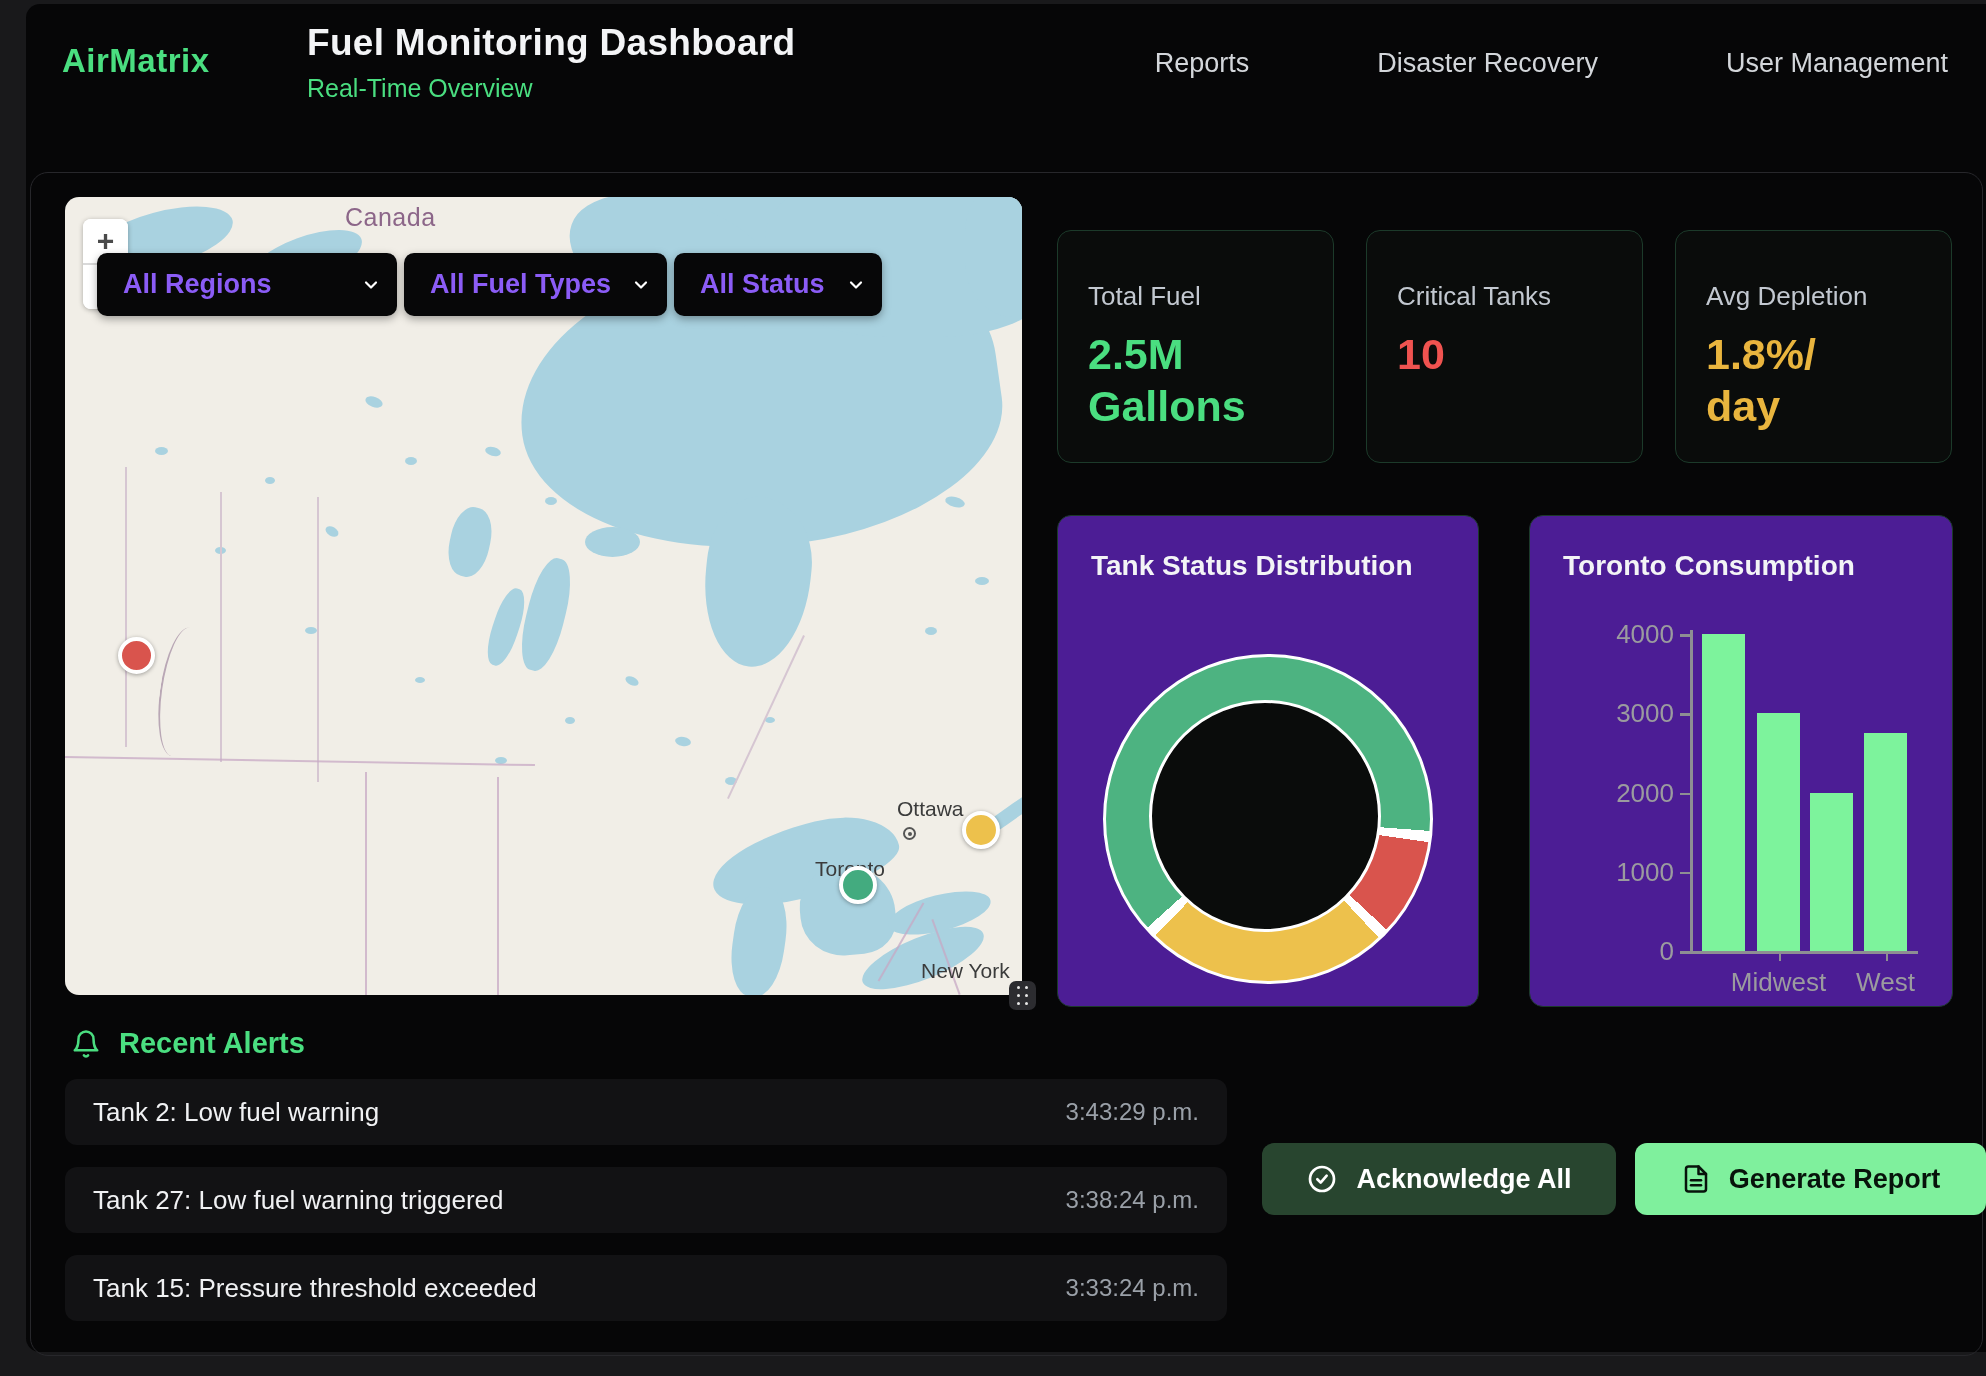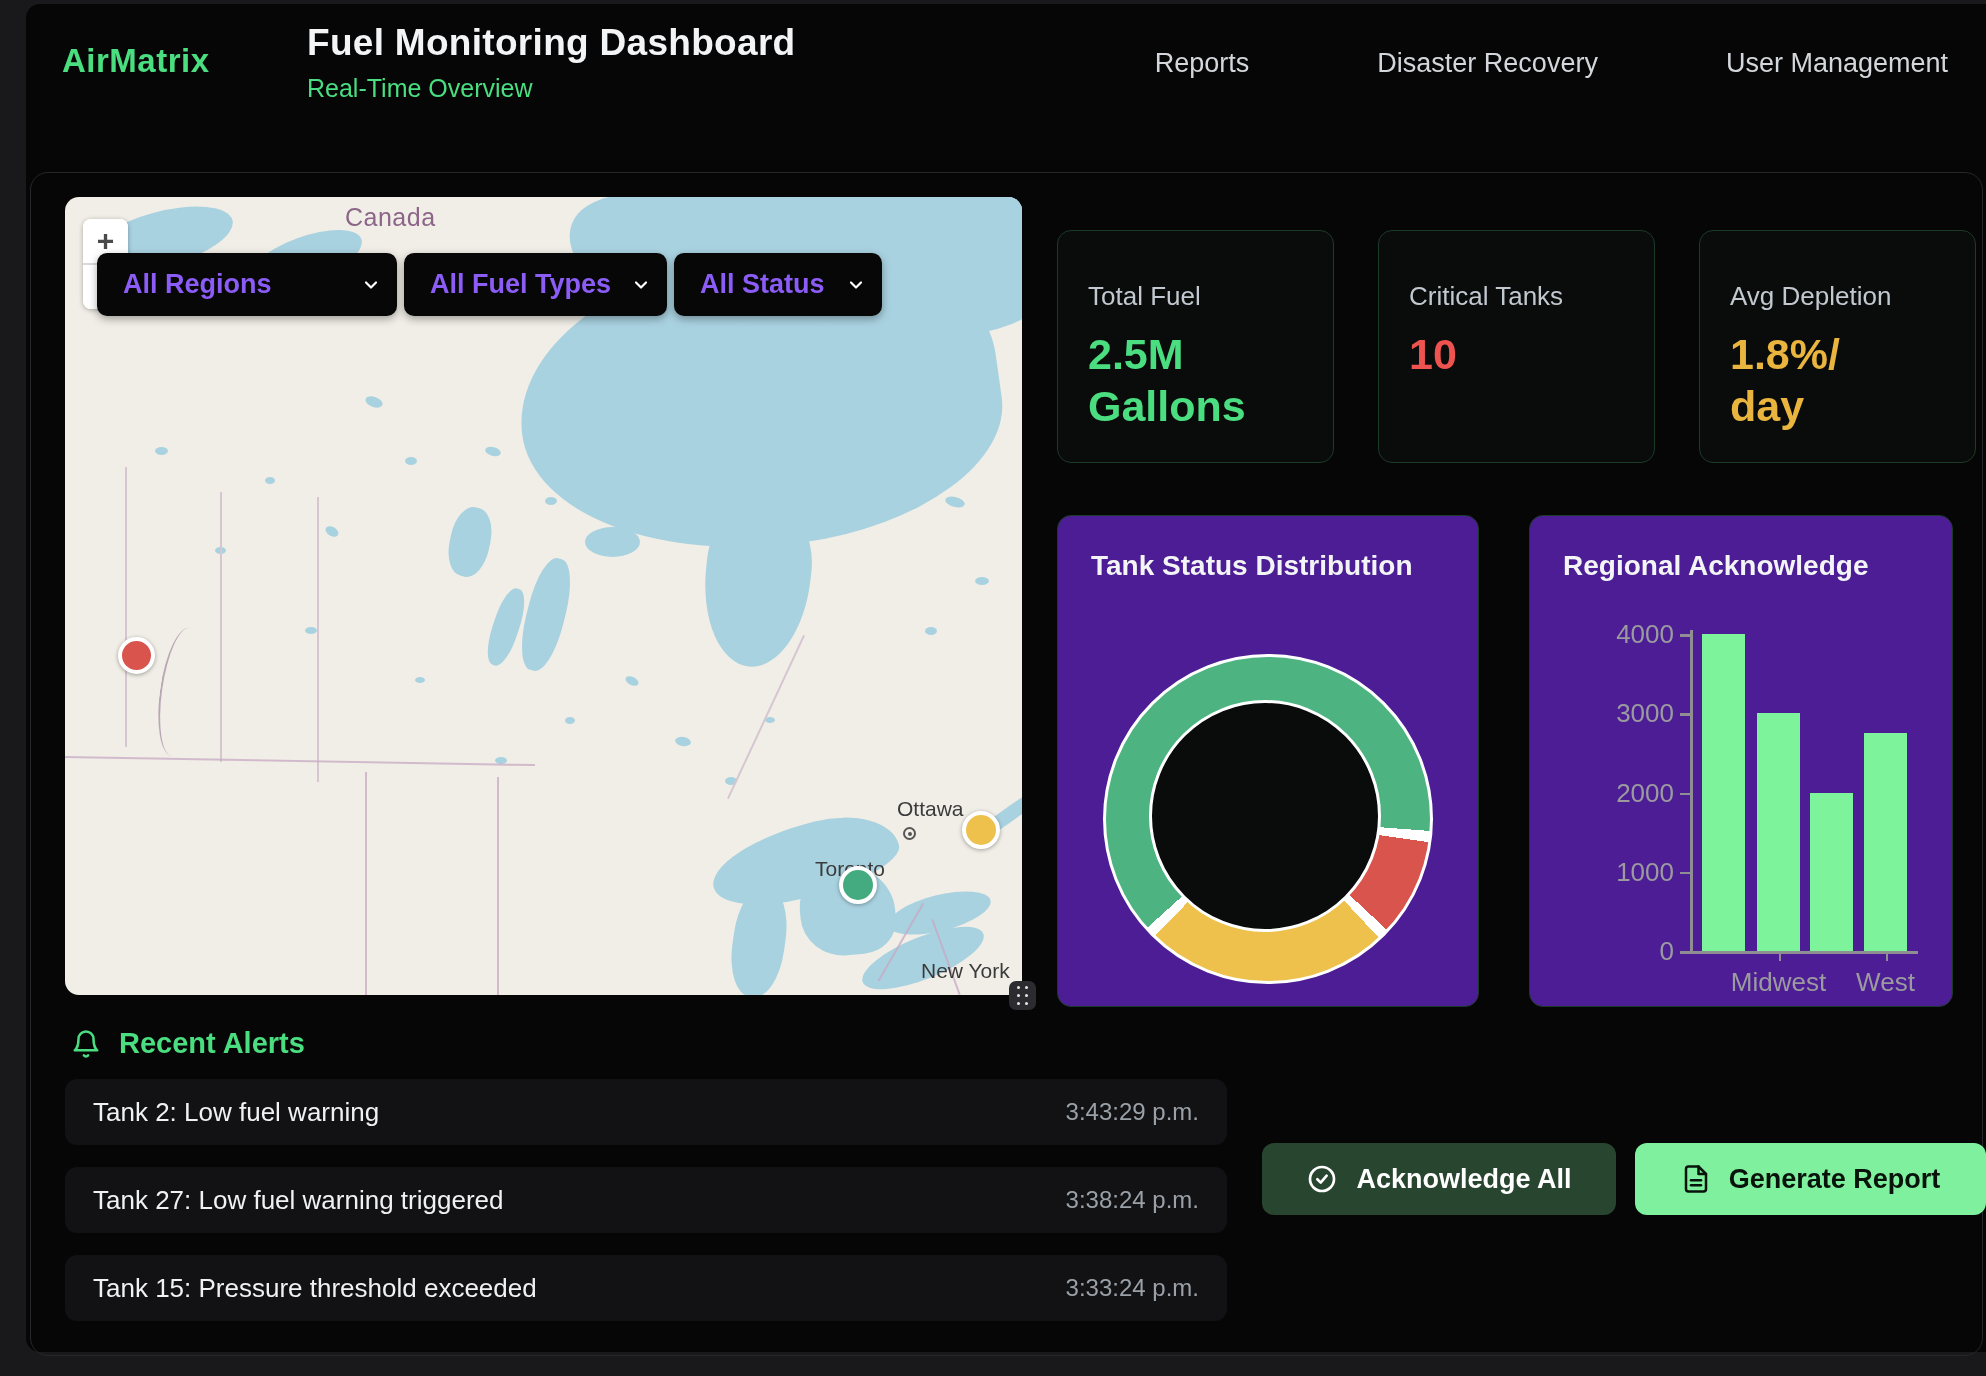--- a/index.html
+++ b/index.html
@@ -34,21 +34,21 @@
   .zoomctl button{display:block;width:45px;height:44px;border:none;background:#fff;color:#4a4a4a;font-size:30px;font-weight:bold;line-height:44px;padding:0;cursor:pointer;}
   .zdiv{height:1.5px;background:#d9d9d9;}
   .filterbar{position:absolute;left:0;top:0;width:100%;height:0;z-index:5;}
   .filter{position:absolute;top:56px;height:63px;background:#070708;border-radius:10px;display:flex;align-items:center;justify-content:space-between;box-shadow:0 3px 8px rgba(0,0,0,.35);cursor:pointer;}
   .filter span{padding-left:26px;font-size:27px;font-weight:600;color:#8b5cf6;}
   .filter svg{margin-right:16px;flex:none;}
   .grip{position:absolute;left:978px;top:808px;width:27px;height:29px;background:#2c2c30;border-radius:7px;display:grid;grid-template-columns:repeat(2,4px);grid-template-rows:repeat(3,4px);gap:4px;place-content:center;z-index:6;}
   .grip i{width:3.5px;height:3.5px;border-radius:50%;background:#e8e8e8;}
 
   
-  .stats{position:absolute;left:1026px;top:57px;display:flex;gap:44px;}
+  .stats{position:absolute;left:1026px;top:57px;display:flex;gap:32px;}
   .stat{width:277px;height:233px;background:#0a0c0b;border:1.5px solid #1c3a2a;border-radius:14px;box-sizing:border-box;padding:50px 0 0 30px;}
   .stat .slabel{font-size:26px;color:#c2c8d0;}
   .stat .sval{margin-top:16px;font-size:43px;font-weight:bold;line-height:1.22;}
 
   
   .card{position:absolute;top:342px;background:#4c1d95;border:1.5px solid #1c3a2a;border-radius:14px;box-sizing:border-box;}
   .card h3{margin:34px 0 0 33px;font-size:28px;font-weight:bold;color:#f3f4f6;}
   .donut-card{left:1026px;width:422px;height:492px;overflow:hidden;}
   .donut{position:absolute;left:45px;top:138px;width:324px;height:324px;border-radius:50%;border:3px solid #fff;box-sizing:content-box;}
   .donut .hole{position:absolute;left:43px;top:43px;width:232px;height:232px;border-radius:50%;background:#0a0c0b;border:3px solid #fff;box-sizing:border-box;}
@@ -207,21 +207,21 @@
         </div>
 
       <section class="card donut-card">
         <h3>Tank Status Distribution</h3>
         <div class="donut" id="donut" style="background: conic-gradient(from 228deg, rgb(77, 179, 129) 0deg, rgb(77, 179, 129) 226.2deg, rgb(255, 255, 255) 226.2deg, rgb(255, 255, 255) 230.2deg, rgb(217, 84, 77) 230.2deg, rgb(217, 84, 77) 265deg, rgb(255, 255, 255) 265deg, rgb(255, 255, 255) 269deg, rgb(237, 193, 76) 269deg, rgb(237, 193, 76) 356deg, rgb(255, 255, 255) 356deg, rgb(255, 255, 255) 360deg);">
           <div class="hole"></div>
         </div>
       </section>
 
       <section class="card bar-card">
-        <h3>Regional Acknowledge</h3>
+        <h3>Toronto Consumption</h3>
         <div class="barplot" id="barplot">
             <div class="axis" style="left: 160px; top: 114px; width: 2.5px; height: 323px;"></div>
             <div class="axis" style="left: 160px; top: 435px; width: 228px; height: 2.5px;"></div>
             <div class="axis" style="left: 150px; top: 118px; width: 10px; height: 2.5px;"></div>
             <div class="ytick-label" style="left: 44px; top: 103px;">4000</div>
             <div class="axis" style="left: 150px; top: 197.25px; width: 10px; height: 2.5px;"></div>
             <div class="ytick-label" style="left: 44px; top: 182.25px;">3000</div>
             <div class="axis" style="left: 150px; top: 276.5px; width: 10px; height: 2.5px;"></div>
             <div class="ytick-label" style="left: 44px; top: 261.5px;">2000</div>
             <div class="axis" style="left: 150px; top: 355.75px; width: 10px; height: 2.5px;"></div>

